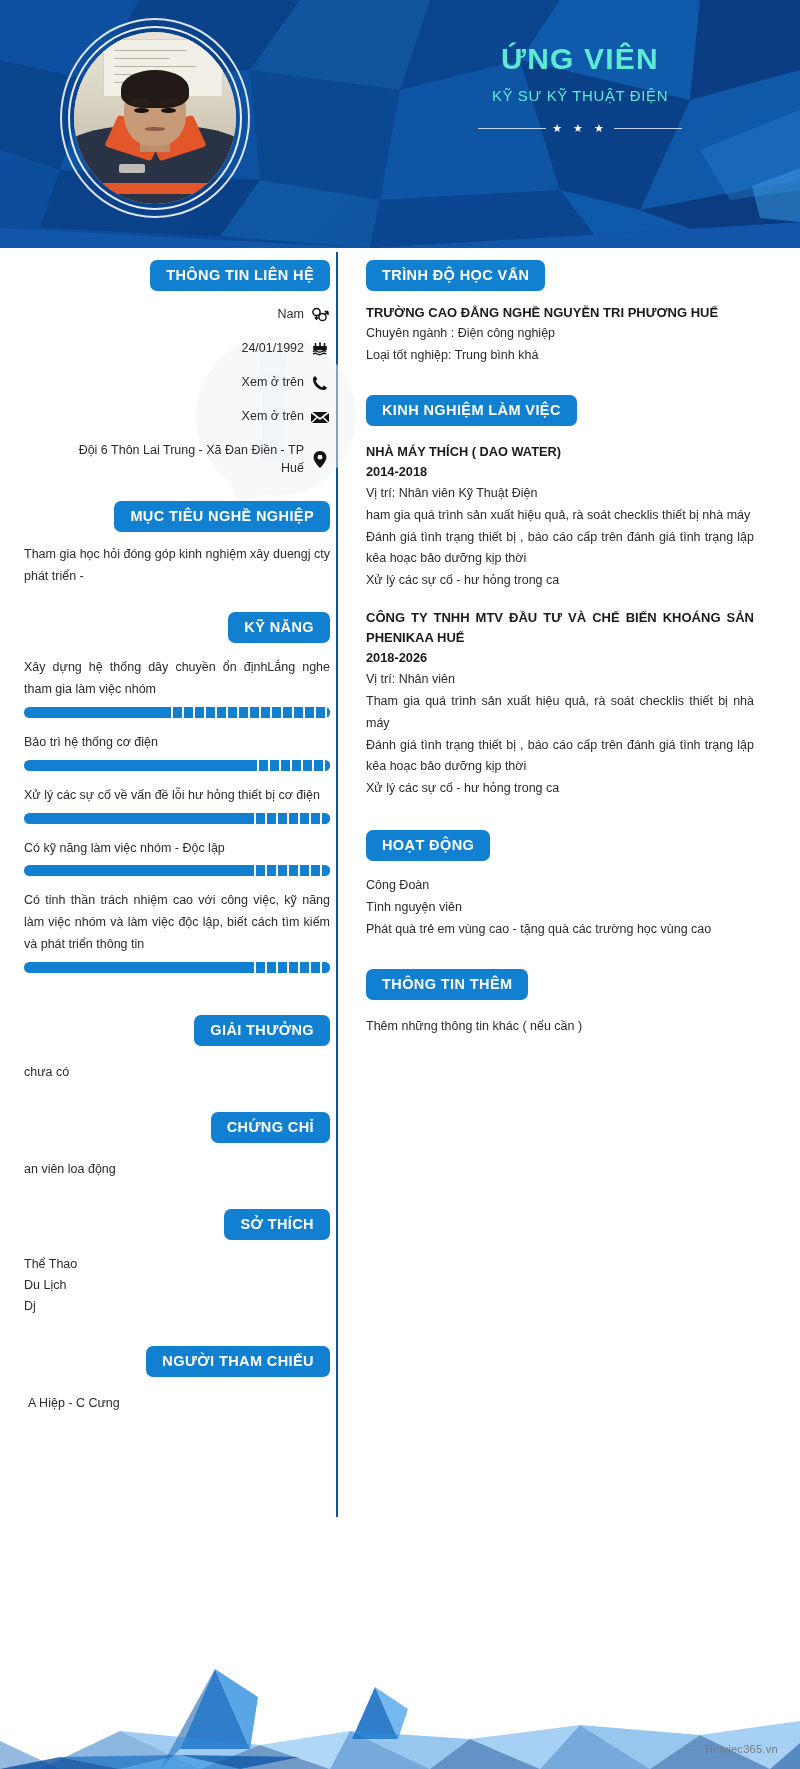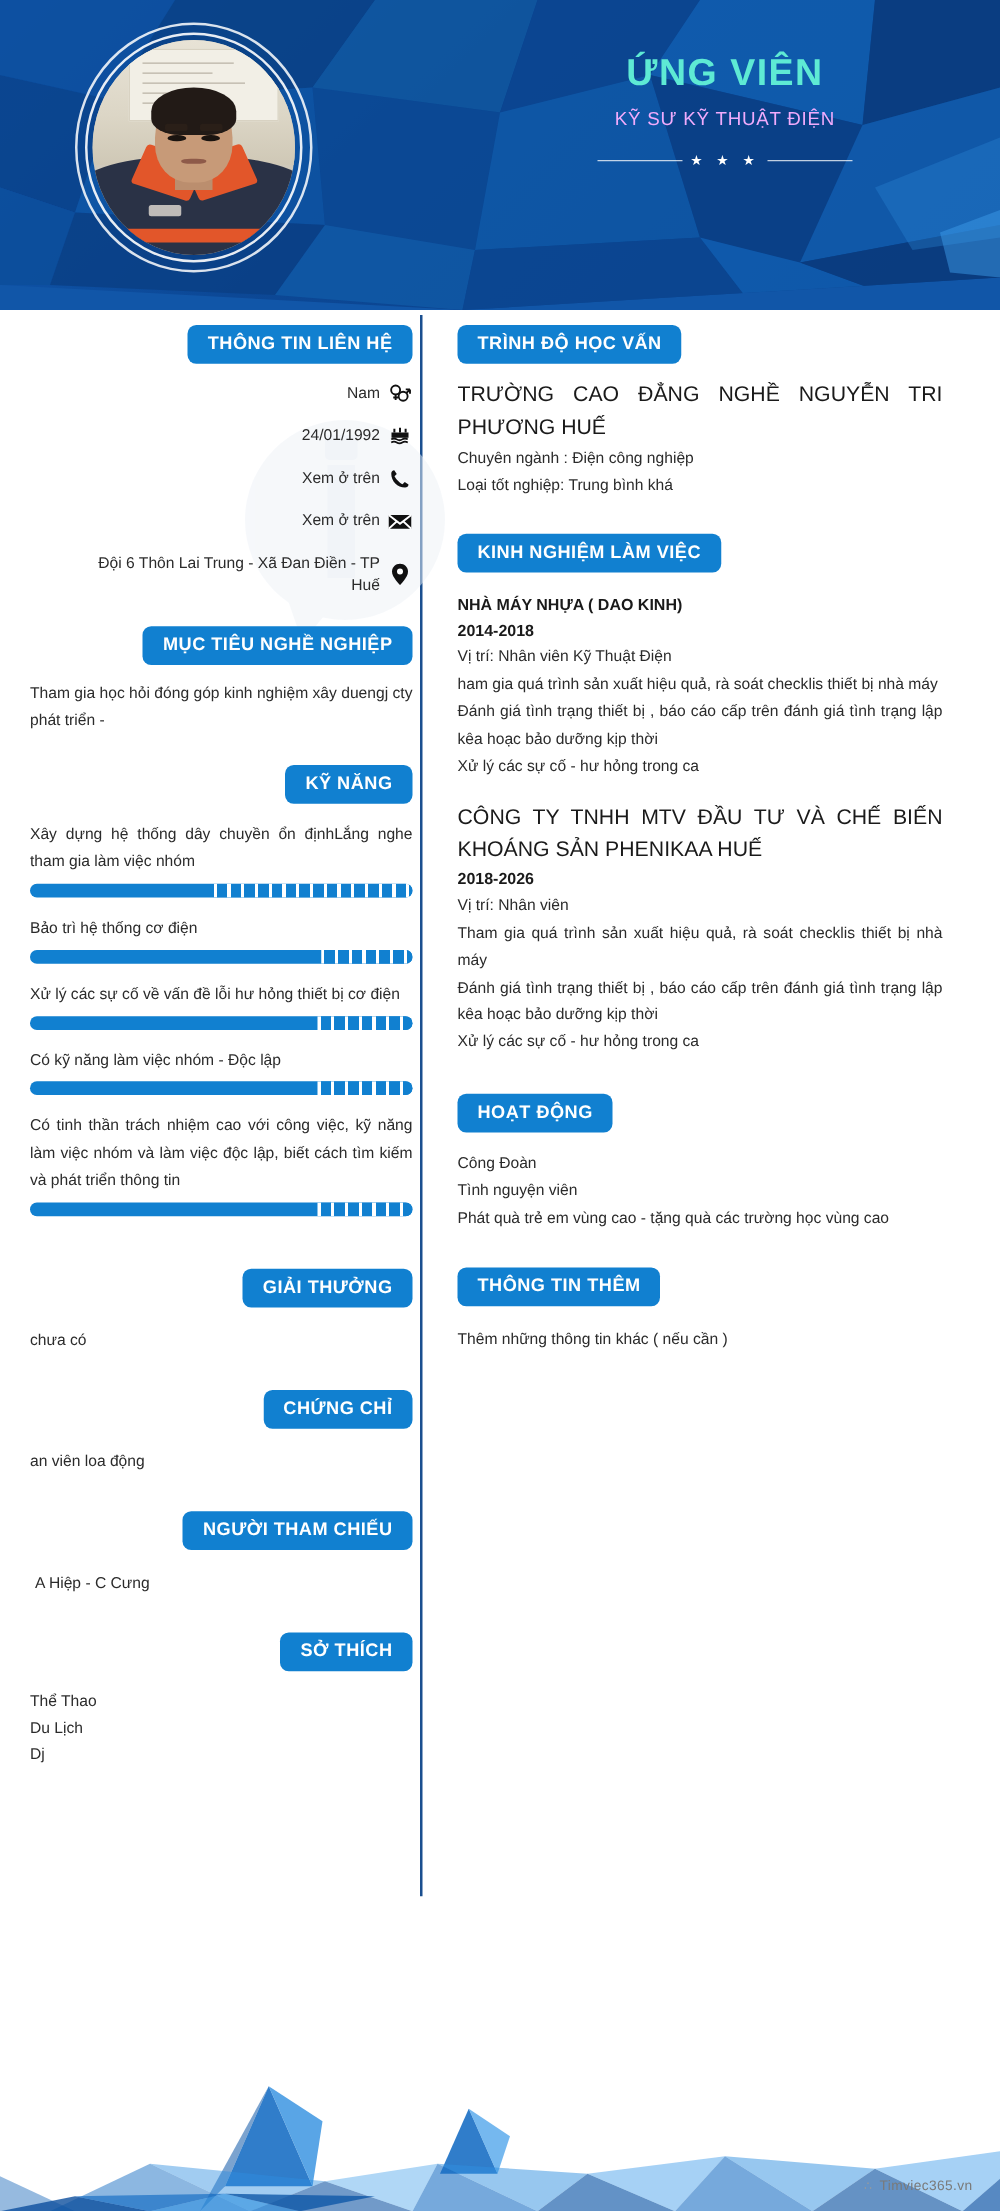--- a/index.html
+++ b/index.html
@@ -77,21 +77,21 @@
     background:#8e5a49; border-radius:40%; }
   .ph-logo { position:absolute; left:28%; bottom:18%; width:16%; height:5%;
     background:#d9d4cc; border-radius:2px; opacity:.85; }
 
   .hdr-text { position:absolute; left:380px; top:42px; width:400px; text-align:center; z-index:6; }
   .hdr-name {
     font-size:30px; font-weight:bold; color:#5eead4; letter-spacing:1.2px;
     line-height:1.1;
   }
   .hdr-role {
-    font-size:15px; color:#f0abfc; letter-spacing:.6px; margin-top:12px;
+    font-size:15px; color:#5eead4; letter-spacing:.6px; margin-top:12px;
   }
   .hdr-div { margin-top:18px; display:flex; align-items:center; justify-content:center; gap:6px; }
   .hdr-line { height:1px; width:68px; background:rgba(255,255,255,.75); }
   .hdr-stars { color:#fff; font-size:11px; letter-spacing:4px; }
 
   
   .divider {
     position:absolute; left:336px; top:252px; width:2px; height:1265px;
     background:#1a4f8f;
   }
@@ -174,21 +174,21 @@
   .bar-dash {
     position:absolute; top:0; right:0; height:100%;
     background-image: repeating-linear-gradient(
       to right,
       #ffffff 0px, #ffffff 2.5px,
       #1180d0 2.5px, #1180d0 11px);
   }
 
   
   .rt-head {
-    font-size:17px; font-weight:normal; color:#1a1a1a;
+    font-size:13px; font-weight:bold; color:#1a1a1a;
     line-height:1.55; text-align:justify; margin-top:12px;
   }
   .rt-sub { font-size:12.8px; font-weight:bold; color:#1a1a1a; line-height:1.6; }
   .rt-line { font-size:12.5px; color:#2b2b2b; line-height:1.75; text-align:justify; }
   .rt-line.just { text-align:justify; }
   .exp-block { margin-top:16px; }
 
   
   .footer {
     position:absolute; left:0; bottom:0; width:800px; height:260px;
@@ -402,54 +402,54 @@
 
     <div class="sect" style="margin-top:28px;">
       <div class="pill-row right">
         <span class="pill">CHỨNG CHỈ</span>
       </div>
       <div class="body-text plain" style="margin-top:16px;">an viên loa động</div>
     </div>
 
     <div class="sect" style="margin-top:28px;">
       <div class="pill-row right">
-        <span class="pill">NGƯỜI THAM CHIẾU</span>
-      </div>
-      <div class="body-text plain" style="margin-top:16px;padding-left:4px;">A Hiệp - C Cưng</div>
-    </div>
-
-    <div class="sect" style="margin-top:28px;">
-      <div class="pill-row right">
         <span class="pill">SỞ THÍCH</span>
       </div>
       <div class="body-text plain" style="margin-top:14px;line-height:1.7;">Thể Thao</div>
       <div class="body-text plain" style="margin-top:0;line-height:1.7;">Du Lịch</div>
       <div class="body-text plain" style="margin-top:0;line-height:1.7;">Dj</div>
     </div>
 
+    <div class="sect" style="margin-top:28px;">
+      <div class="pill-row right">
+        <span class="pill">NGƯỜI THAM CHIẾU</span>
+      </div>
+      <div class="body-text plain" style="margin-top:16px;padding-left:4px;">A Hiệp - C Cưng</div>
+    </div>
+
   </div>
 
   <div class="col-right">
 
     <div class="sect" style="margin-top:8px;">
       <div class="pill-row left">
         <span class="pill">TRÌNH ĐỘ HỌC VẤN</span>
       </div>
       <div class="rt-head">TRƯỜNG CAO ĐẲNG NGHỀ NGUYỄN TRI PHƯƠNG HUẾ</div>
       <div class="rt-line">Chuyên ngành : Điện công nghiệp</div>
       <div class="rt-line">Loại tốt nghiệp: Trung bình khá</div>
     </div>
 
     <div class="sect" style="margin-top:28px;">
       <div class="pill-row left">
         <span class="pill">KINH NGHIỆM LÀM VIỆC</span>
       </div>
 
       <div class="exp-block">
-        <div class="rt-sub">NHÀ MÁY NHỰA ( DAO KINH)</div>
+        <div class="rt-sub">NHÀ MÁY THÍCH ( DAO WATER)</div>
         <div class="rt-sub">2014-2018</div>
         <div class="rt-line">Vị trí: Nhân viên Kỹ Thuật Điện</div>
         <div class="rt-line just">ham gia quá trình sản xuất hiệu quả, rà soát checklis thiết bị nhà máy</div>
         <div class="rt-line just">Đánh giá tình trạng thiết bị , báo cáo cấp trên đánh giá tình trạng lập kêa hoạc bảo dưỡng kịp thời</div>
         <div class="rt-line">Xử lý các sự cố - hư hỏng trong ca</div>
       </div>
 
       <div class="exp-block">
         <div class="rt-head" style="margin-top:0;">CÔNG TY TNHH MTV ĐẦU TƯ VÀ CHẾ BIẾN KHOÁNG SẢN PHENIKAA HUẾ</div>
         <div class="rt-sub">2018-2026</div>

